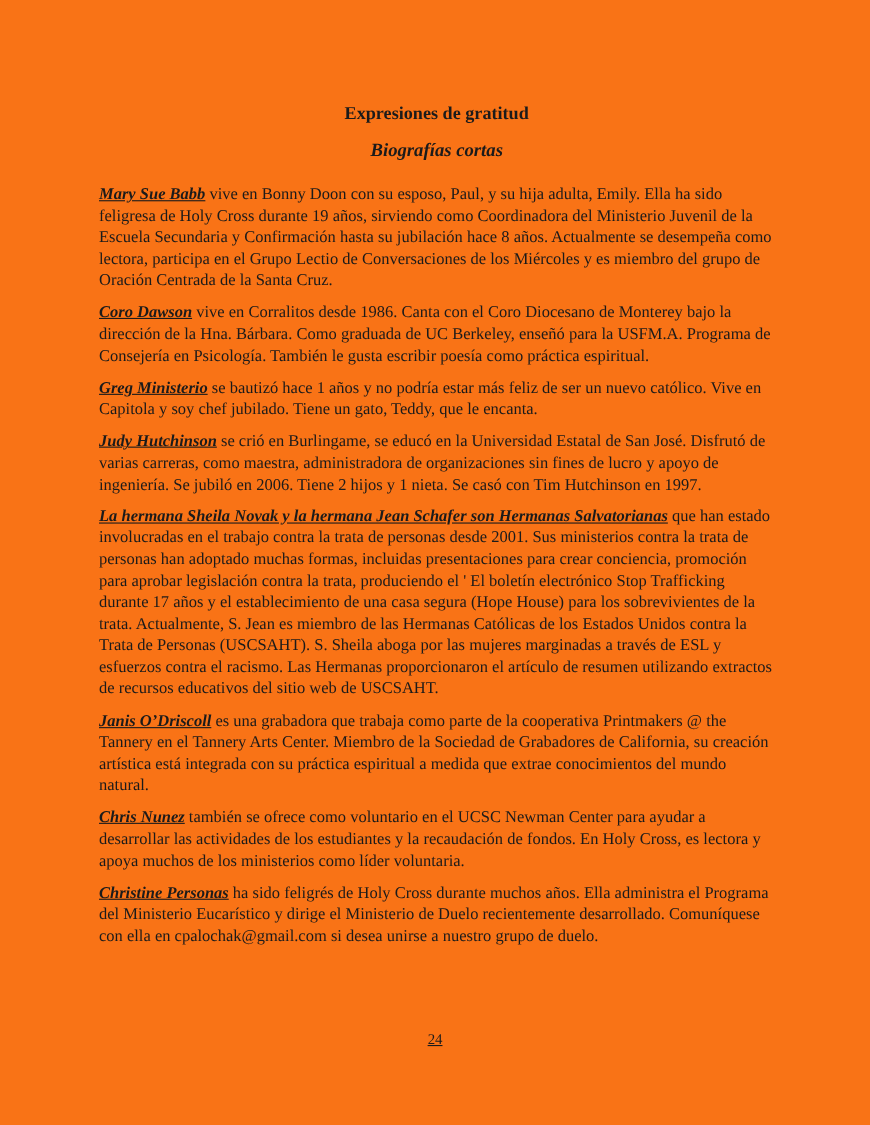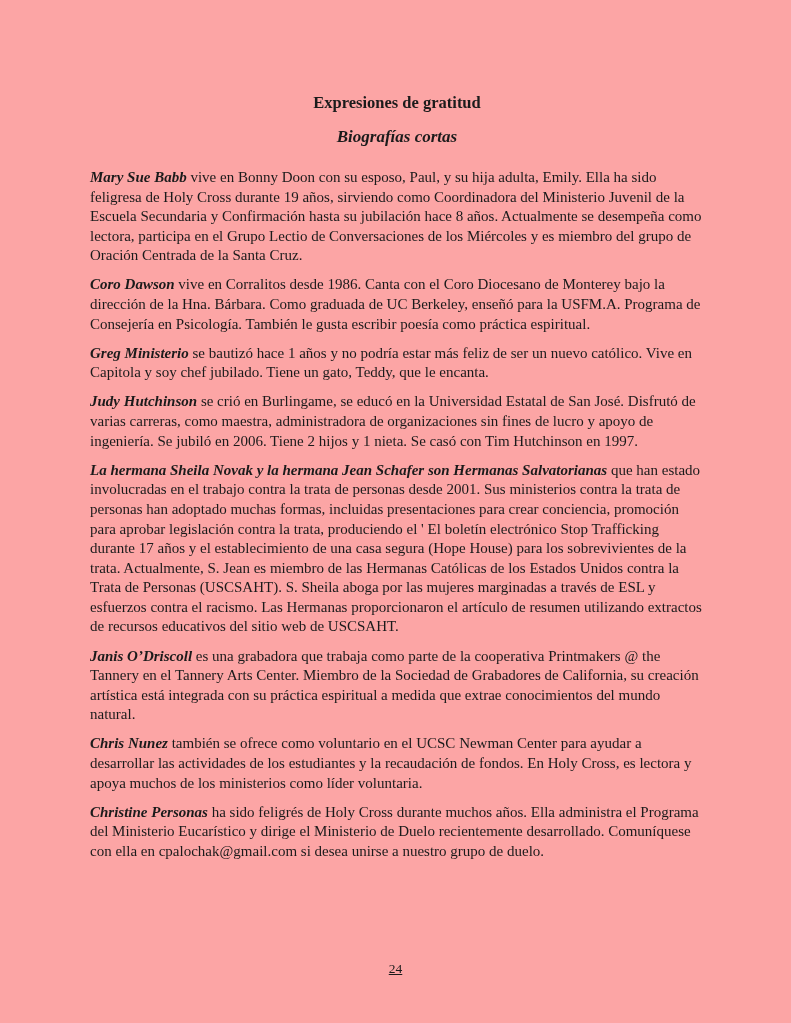--- a/index.html
+++ b/index.html
@@ -4,21 +4,21 @@
 <style>
   html, body {
     margin: 0;
     padding: 0;
     background: #e6e6e6;
   }
   .page {
     position: relative;
     width: 791px;
     height: 1023px;
-    background: #fca5a5;
+    background: #f97316;
     overflow: hidden;
     font-family: "Liberation Serif", "DejaVu Serif", serif;
     color: #1b1b1b;
   }
   .content {
     position: absolute;
     left: 90px;
     top: 92px;
     width: 614px;
     font-size: 15px;
@@ -42,24 +42,25 @@
     line-height: 22px;
     font-weight: bold;
     font-style: italic;
   }
   .bio {
     margin: 0 0 9.5px 0;
   }
   .bio-name {
     font-weight: bold;
     font-style: italic;
+    text-decoration: underline;
   }
   .page-number {
     position: absolute;
-    top: 960px;
+    top: 936px;
     left: 0;
     width: 100%;
     text-align: center;
     font-size: 13.5px;
     line-height: 18px;
     text-decoration: underline;
   }
 </style>
 </head>
 <body>

